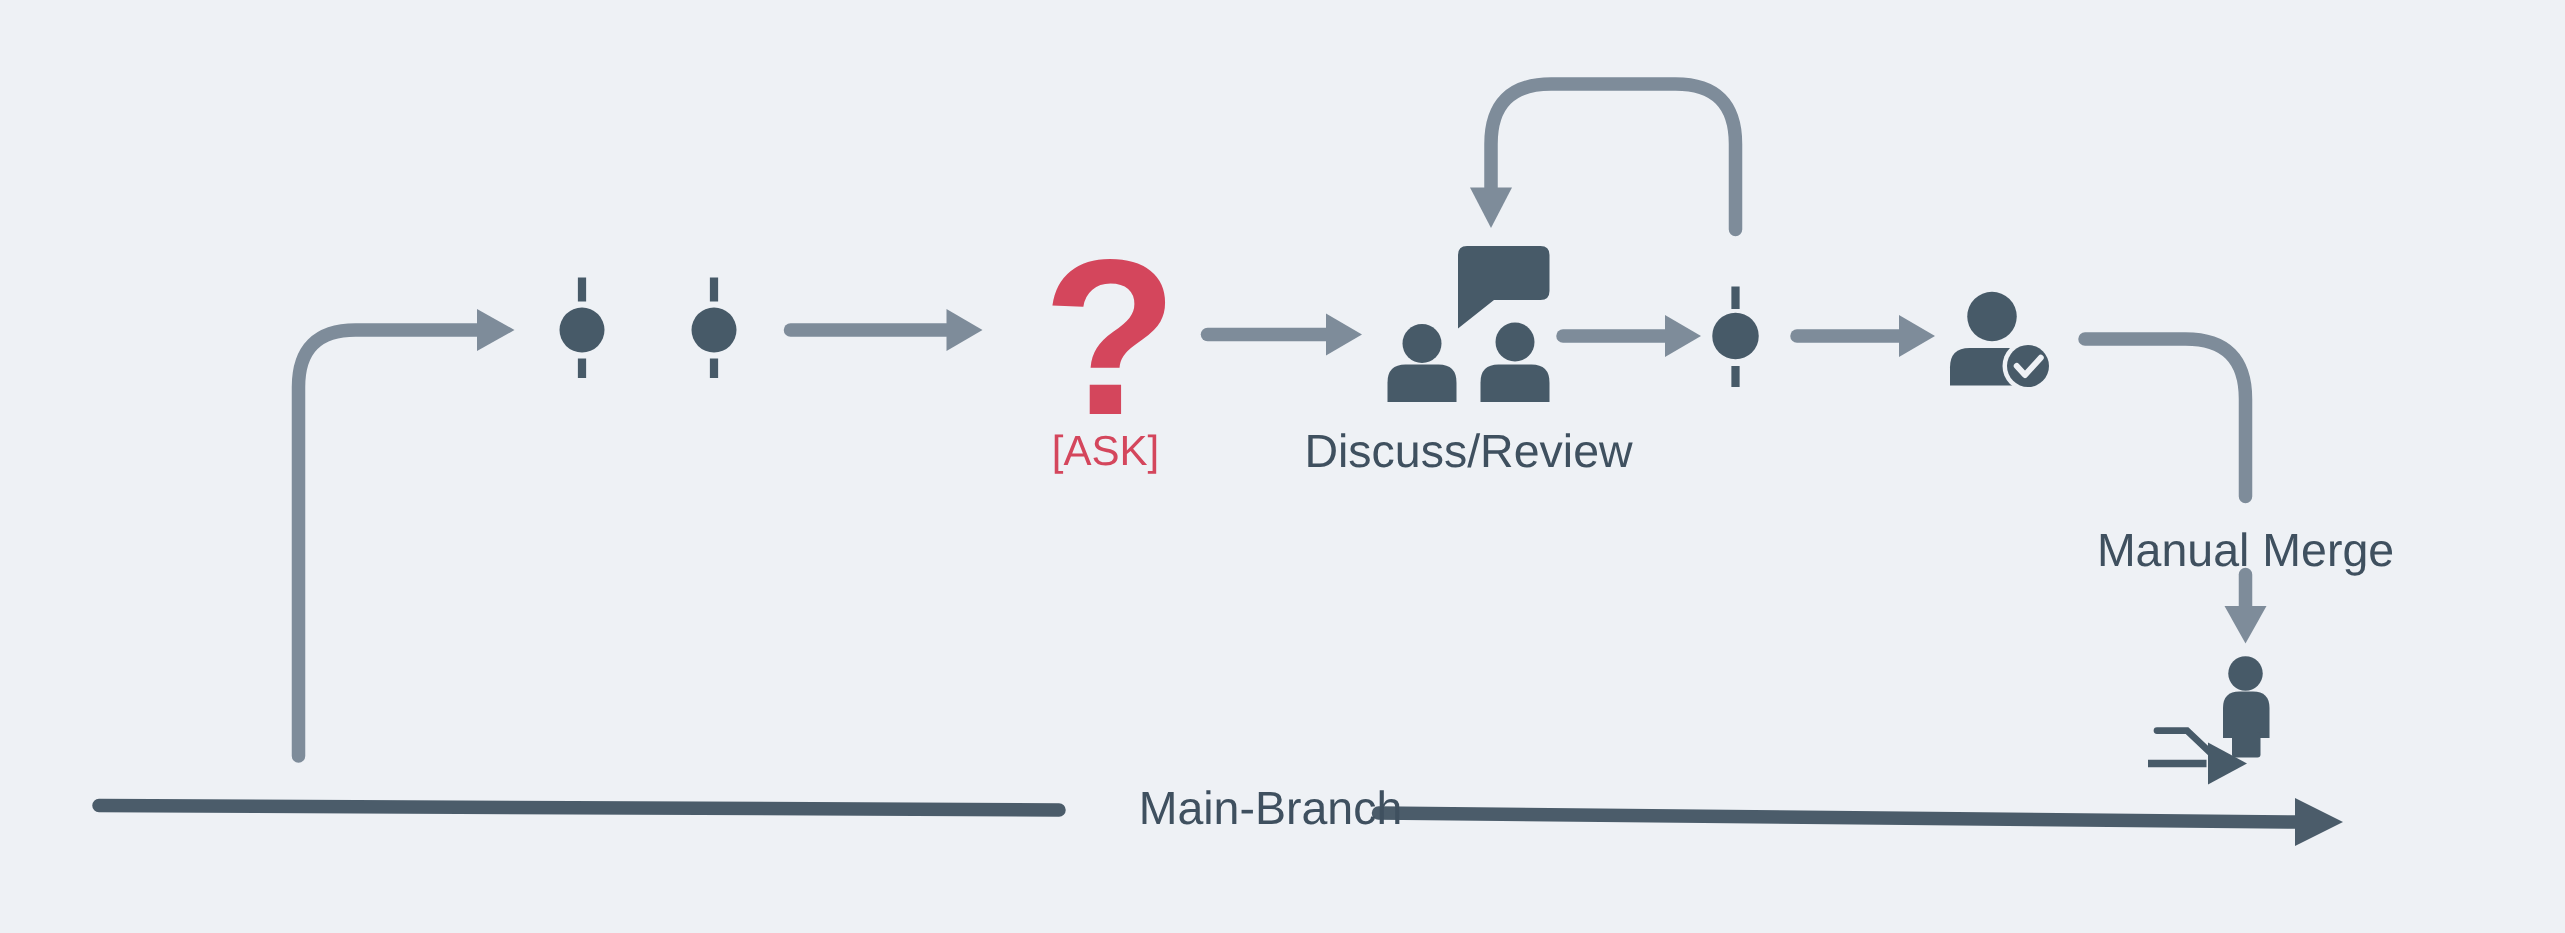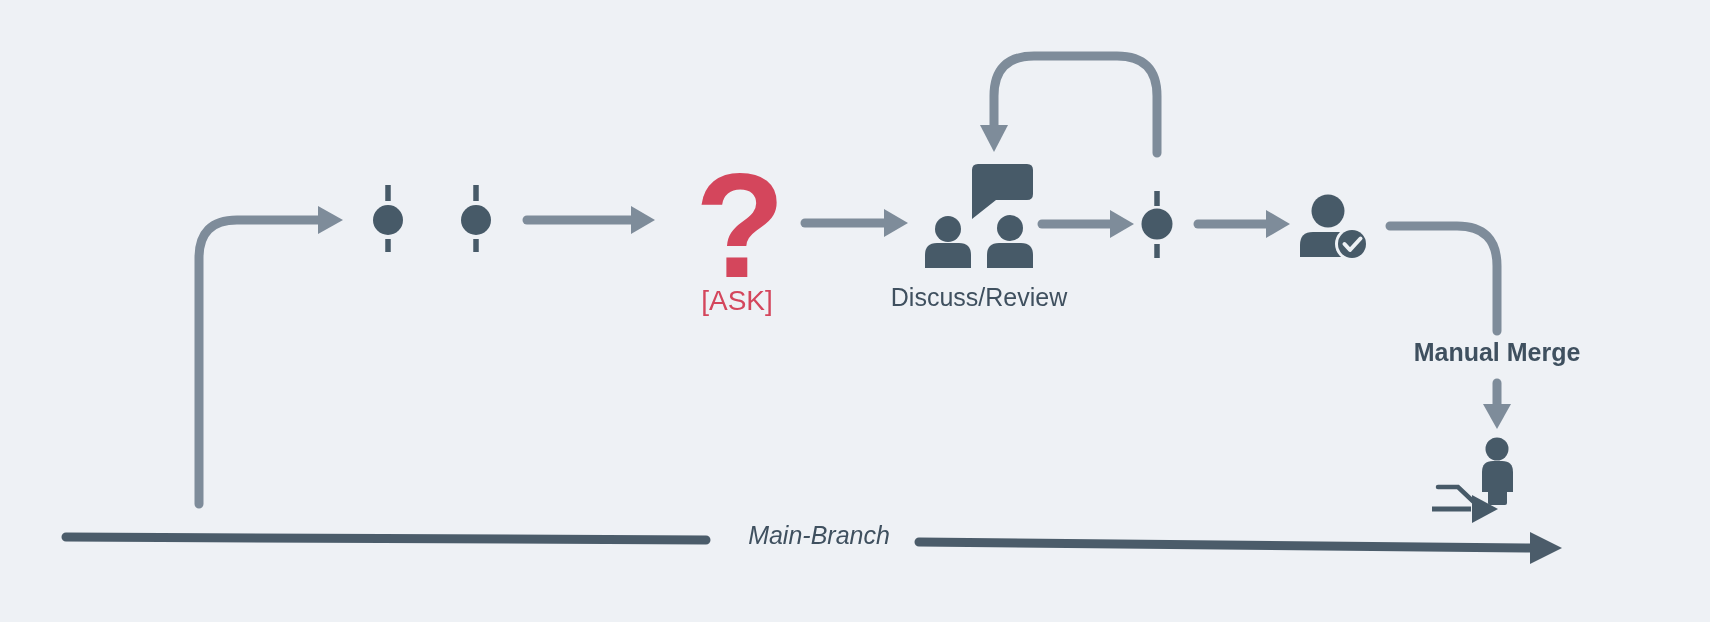--- a/index.html
+++ b/index.html
@@ -14,21 +14,21 @@
   }
   #shapes{position:absolute;left:0;top:0;}
   .conn{stroke:var(--connector);stroke-width:9;fill:none;stroke-linecap:round;}
   .conn-head{fill:var(--connector);}
   .dark{fill:var(--dark);}
   .dark-stroke{stroke:var(--dark);fill:none;}
   .mainline{stroke:var(--line);stroke-width:9;fill:none;stroke-linecap:round;}
   .mainline-head{fill:var(--line);}
   .lbl{
     position:absolute; transform:translateX(-50%);
-    font-size:25px; line-height:1; color:var(--text); white-space:nowrap;
+    font-size:31px; line-height:1; color:var(--text); white-space:nowrap;
   }
   .lbl-red{color:var(--accent);font-size:28px;}
   .qmark{
     position:absolute; transform:translateX(-50%);
     font-size:148px; line-height:1; font-weight:bold; color:var(--accent);
   }
 </style>
 </head>
 <body>
 
@@ -131,16 +131,16 @@
       <polygon class="mainline-head" points="1530,532 1562,548 1530,564"></polygon>
     </g>
   </svg>
 
   <div class="qmark" style="left:740px;top:152px;">?</div>
 
   <div class="lbl lbl-red" style="left:737px;top:287px;">[ASK]</div>
 
   <div class="lbl" style="left:979px;top:285px;">Discuss/Review</div>
 
-  <div class="lbl" style="left:1497px;top:340px;font-weight:bold;">Manual Merge</div>
+  <div class="lbl" style="left:1497px;top:351px;">Manual Merge</div>
 
-  <div class="lbl" style="left:819px;top:523px;font-style:italic;">Main-Branch</div>
+  <div class="lbl" style="left:847px;top:523px;">Main-Branch</div>
 </div>
 
 </body></html>

